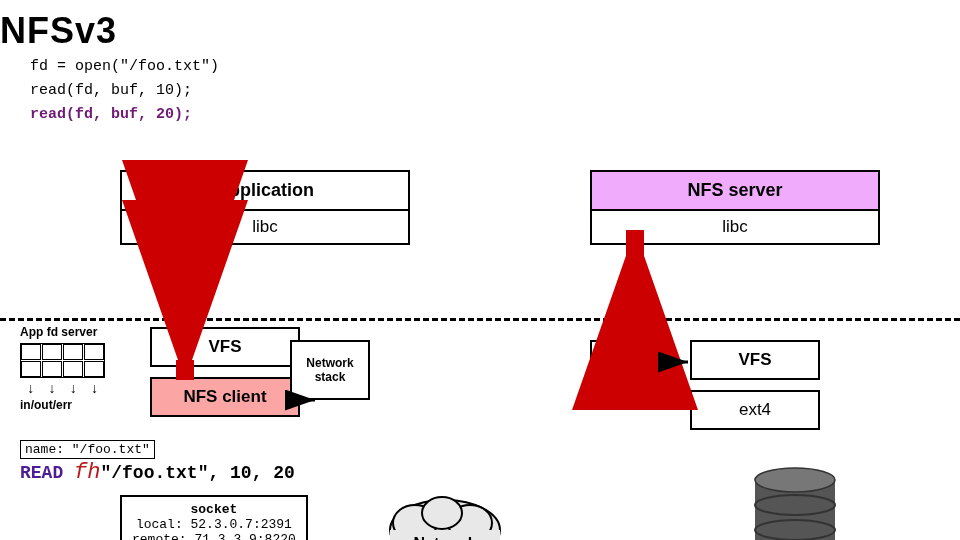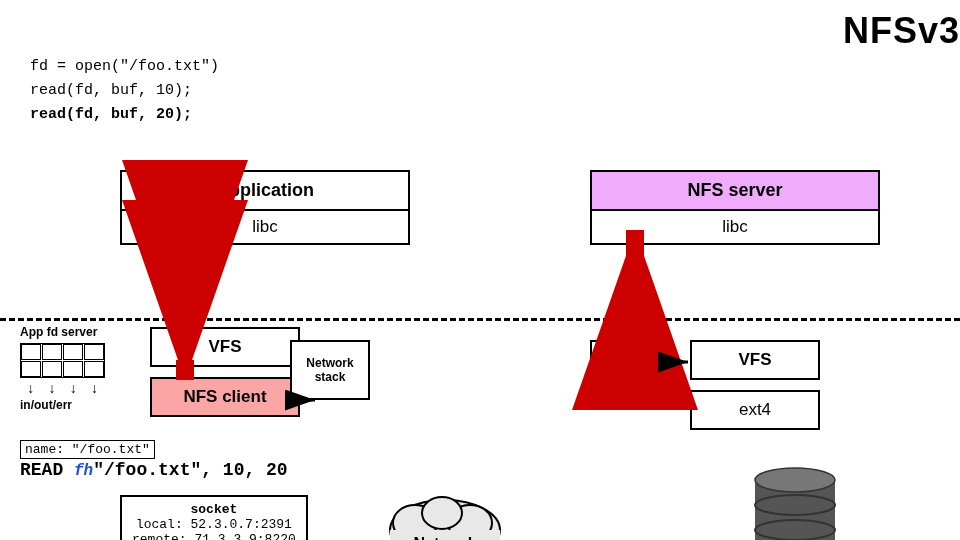--- a/index.html
+++ b/index.html
@@ -6,38 +6,38 @@
     body {
       width: 960px;
       height: 540px;
       background: #fff;
       font-family: Arial, sans-serif;
       overflow: hidden;
       position: relative;
     }
 
     .page-title {
-      text-align: right;
+      text-align: left;
       font-size: 36px;
       font-weight: bold;
       padding-top: 10px;
       letter-spacing: 1px;
     }
 
     .code-block {
       position: absolute;
       top: 55px;
       left: 30px;
       font-family: 'Courier New', monospace;
       font-size: 15px;
       line-height: 1.6;
     }
 
     .code-line { color: #000; }
-    .code-line-red { color: #000000; font-weight: bold; }
+    .code-line-red { color: #701a75; font-weight: bold; }
 
     
     .diagram {
       position: absolute;
       top: 155px;
       left: 0;
       width: 871px;
       height: 385px;
     }
 
@@ -166,22 +166,22 @@
     
     .read-cmd {
       position: absolute;
       left: 20px;
       top: 305px;
       font-family: 'Courier New', monospace;
       font-size: 18px;
       font-weight: bold;
     }
 
-    .read-cmd .read-word { color: #000000; font-weight: bold; }
-    .read-cmd .fh-part { font-size: 16px; color: #1d4ed8; font-style: italic; font-weight: bold; }
+    .read-cmd .read-word { color: #4c1d95; font-weight: bold; }
+    .read-cmd .fh-part { font-size: 22px; color: #b91c1c; font-style: italic; font-weight: normal; }
 
     
     .socket-box {
       position: absolute;
       left: 120px;
       top: 340px;
       border: 2px solid #000;
       padding: 5px 10px;
       font-family: 'Courier New', monospace;
       font-size: 13px;

